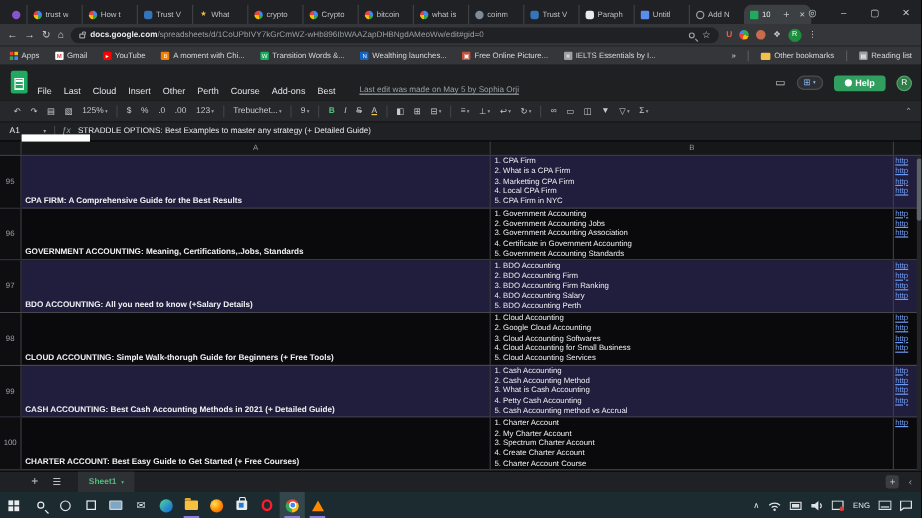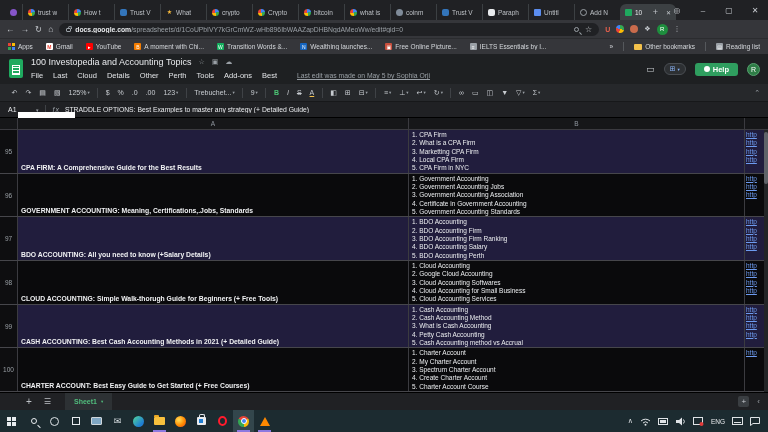--- a/index.html
+++ b/index.html
@@ -303,34 +303,28 @@
       <span class="bdiv"></span>
       <span class="bk">
           <span class="bi bi-doc">▤</span>
           <span>Reading list</span>
         </span>
     </span>
   </div>
 
   <div class="sh">
     <div class="logo"></div>
-    <div class="sh-t">
-      <span class="sh-title">100 Investopedia and Accounting Topics</span>
-      <span class="sh-ic">☆</span>
-      <span class="sh-ic">▣</span>
-      <span class="sh-ic">☁</span>
-    </div>
     <div class="sh-m" id="menus">
         <span>File</span>
         <span>Last</span>
         <span>Cloud</span>
-        <span>Details</span>
+        <span>Insert</span>
         <span>Other</span>
         <span>Perth</span>
-        <span>Tools</span>
+        <span>Course</span>
         <span>Add-ons</span>
         <span>Best</span>
         <span class="lastedit">Last edit was made on May 5 by Sophia Orji</span>
       </div>
     <div class="sh-r">
       <span class="cmt">▭</span>
       <span class="meet">
           <span>⊞</span>
           <span class="crt" style="font-size:4.5px">▾</span>
         </span>

